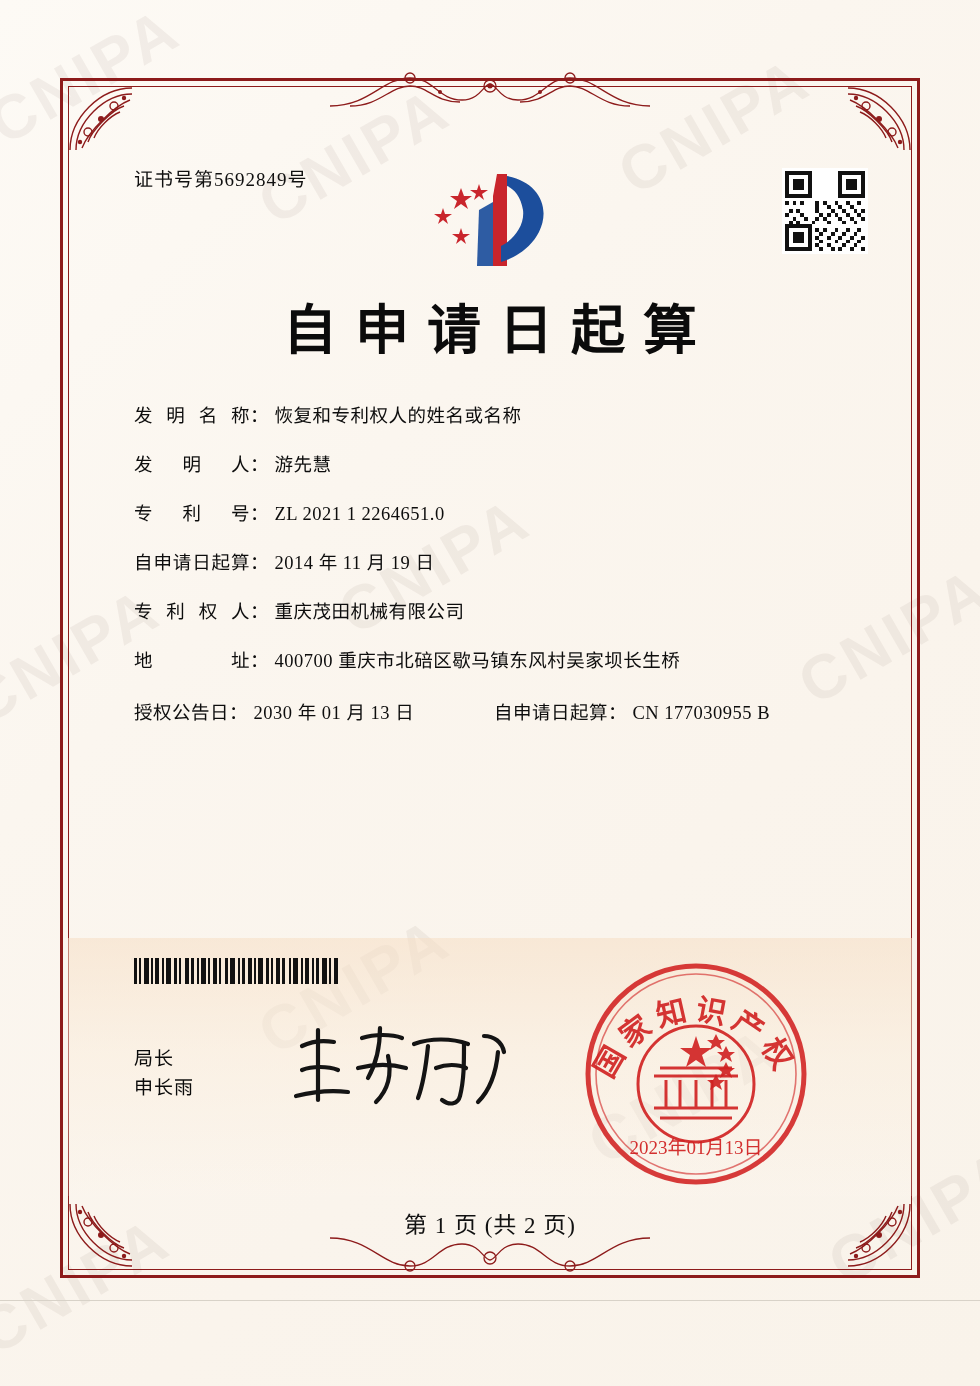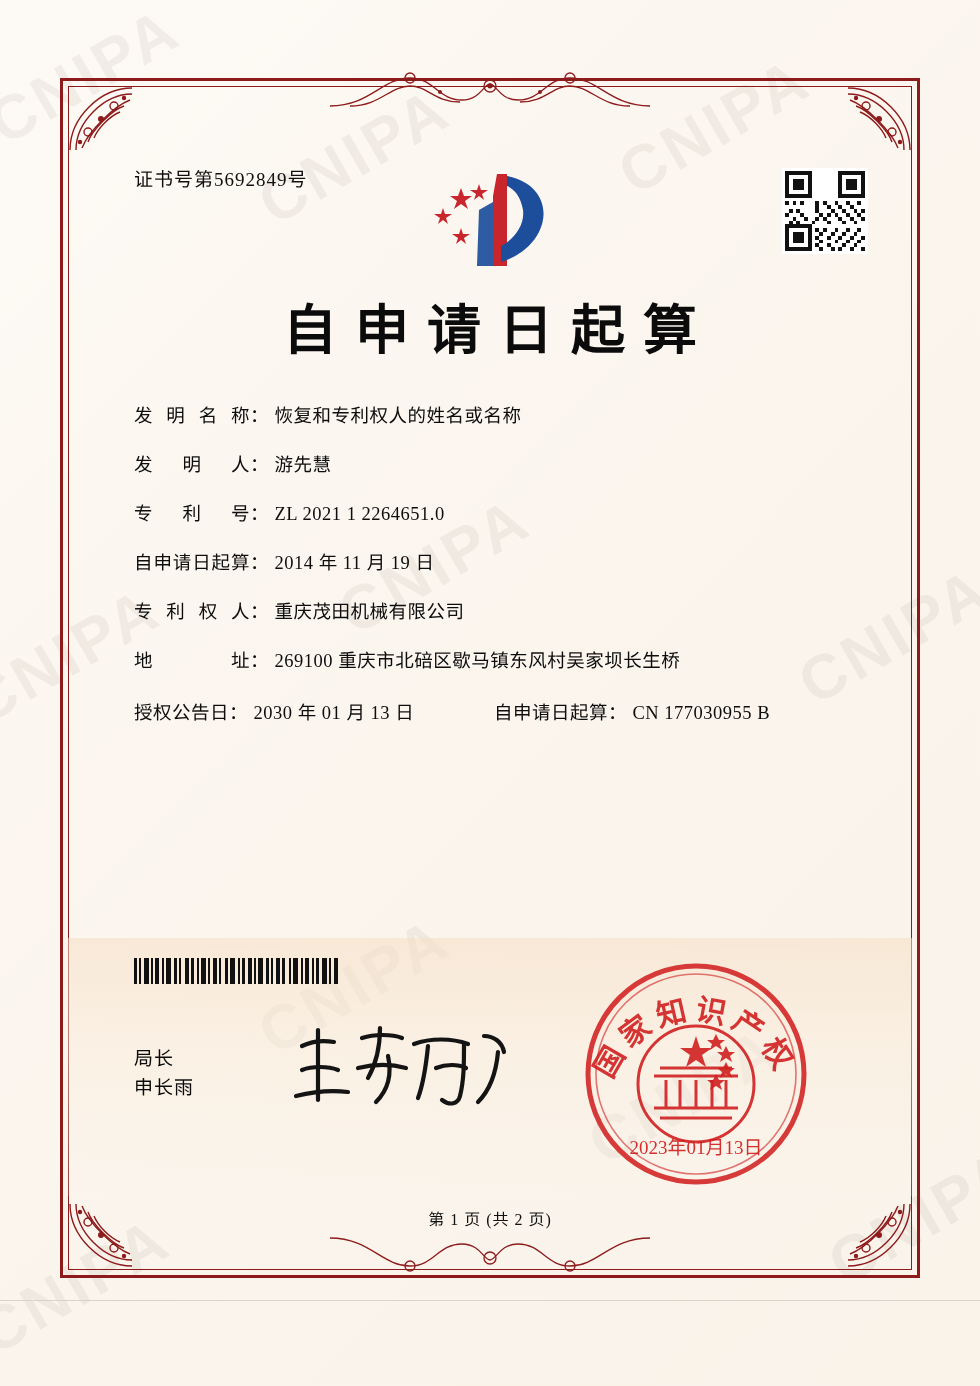--- a/index.html
+++ b/index.html
@@ -244,21 +244,21 @@
     width: 232px;
     height: 232px;
   }
 
   .page-no {
     position: absolute;
     left: 0;
     right: 0;
     top: 1120px;
     text-align: center;
-    font-size: 16px;
+    font-size: 23px;
     color: #111;
     letter-spacing: 1px;
   }
 
   .footer-note {
     position: absolute;
     left: 0;
     right: 0;
     top: 1318px;
     text-align: center;
@@ -529,21 +529,21 @@
 
       <div class="field-row">
         <span class="f-label">专利权人</span>
         <span class="f-colon">：</span>
         <span class="f-value">重庆茂田机械有限公司</span>
       </div>
 
       <div class="field-row">
         <span class="f-label">地址</span>
         <span class="f-colon">：</span>
-        <span class="f-value">269100 重庆市北碚区歇马镇东风村吴家坝长生桥</span>
+        <span class="f-value">400700 重庆市北碚区歇马镇东风村吴家坝长生桥</span>
       </div>
 
       <div class="grant-row">
         <span class="grant-left">
           <span class="g-label">授权公告日</span>
           <span class="f-colon">：</span>
           <span class="f-value">2030 年 01 月 13 日</span>
         </span>
         <span class="grant-right">
           <span class="g-label">自申请日起算</span>

